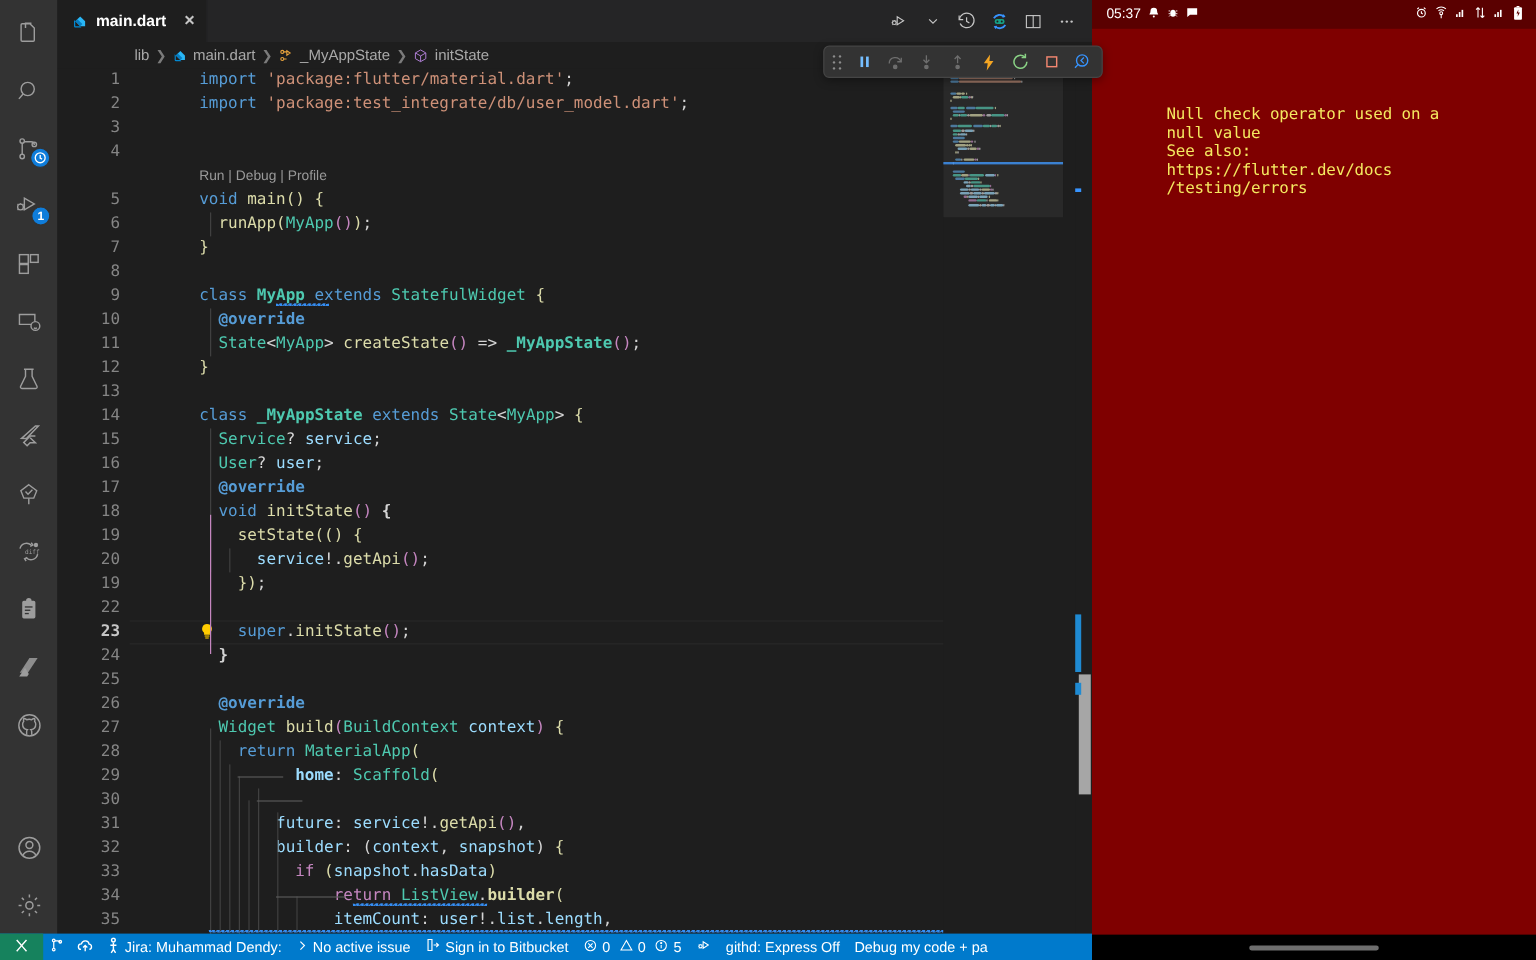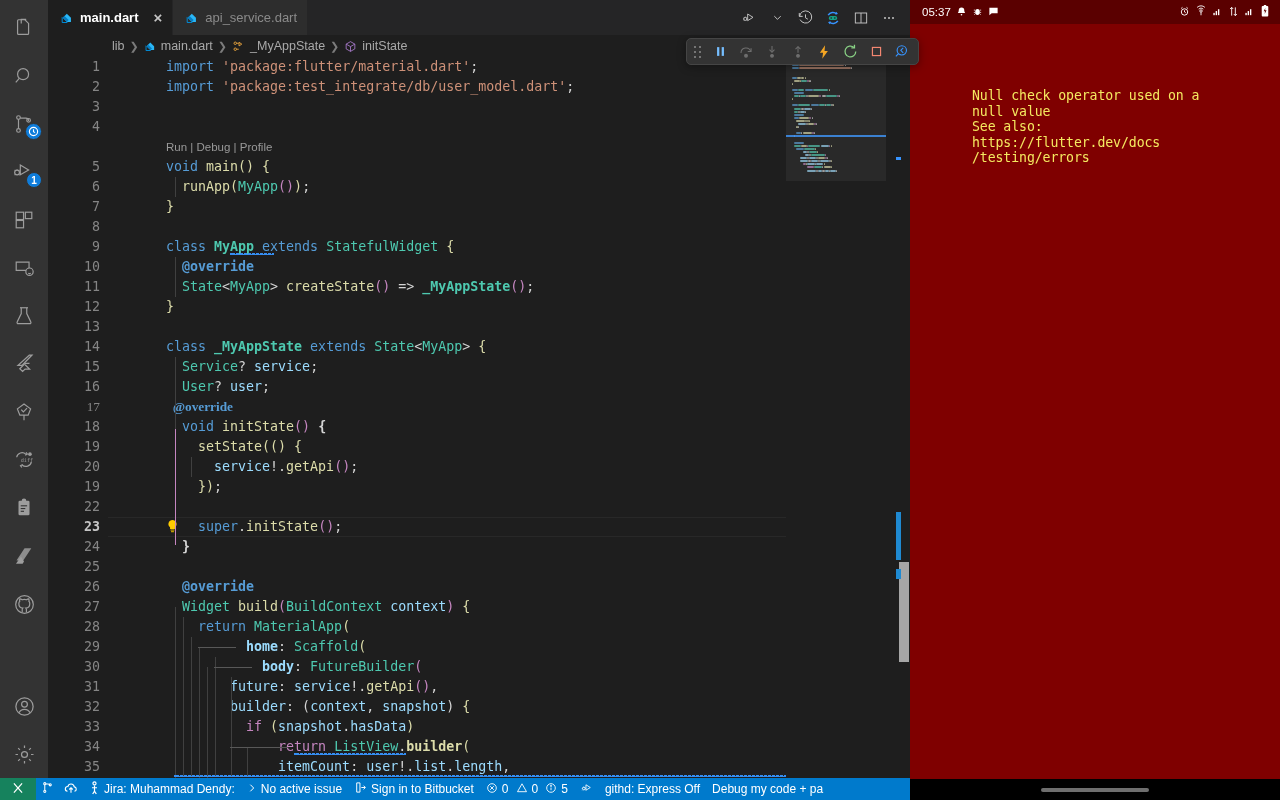--- a/index.html
+++ b/index.html
@@ -378,30 +378,20 @@
       <div class="tab active">
         <span class="dart-icon">
           <svg width="13" height="13" viewBox="0 0 24 24">
             <path d="M5 12.5L12.6 4.9l7.6 7.6v7.6h-7.6z" fill="#29b6f6"></path>
             <path d="M5 12.5l3.3-3.3 7.6 7.6-3.3 3.3z" fill="#0277bd" opacity=".9"></path>
             <path d="M3.1 10.6l1.9 1.9v7.6h7.6l1.9 1.9H5a1.9 1.9 0 0 1-1.9-1.9z" fill="#0288d1"></path>
           </svg>
         </span>
         <span>main.dart</span>
         <span class="close">×</span>
-      </div>
-      <div class="tab">
-        <span class="dart-icon">
-          <svg width="13" height="13" viewBox="0 0 24 24">
-            <path d="M5 12.5L12.6 4.9l7.6 7.6v7.6h-7.6z" fill="#29b6f6"></path>
-            <path d="M5 12.5l3.3-3.3 7.6 7.6-3.3 3.3z" fill="#0277bd" opacity=".9"></path>
-            <path d="M3.1 10.6l1.9 1.9v7.6h7.6l1.9 1.9H5a1.9 1.9 0 0 1-1.9-1.9z" fill="#0288d1"></path>
-          </svg>
-        </span>
-        <span>api_service.dart</span>
       </div>
 
       <div class="tabbar-actions">
         <div class="tb-btn">
           <svg width="16" height="16" viewBox="0 0 24 24" fill="none" stroke="#c5c5c5" stroke-width="1.4">
             <path d="M10 6l8 5-8 5z"></path>
               <circle cx="6.4" cy="13.4" r="2.3"></circle>
             <path d="M3.8 13.4h-.8M8.8 13.4h.6M6.4 10.8v-.7M4.5 11.3l-.5-.6M8.3 11.3l.5-.6M4.5 15.6l-.5.6M8.3 15.6l.5.6"></path>
           </svg>
         </div>
@@ -494,38 +484,38 @@
           <div class="row" style="position: absolute; top: 140px; left: 0px; right: 0px;"><span class="ln">7</span><span class="ltext"><span style="color: rgb(220, 220, 170);">}</span></span></div>
           <div class="row" style="position: absolute; top: 160px; left: 0px; right: 0px;"><span class="ln">8</span><span class="ltext"></span></div>
           <div class="row" style="position: absolute; top: 180px; left: 0px; right: 0px;"><span class="ln">9</span><span class="ltext"><span style="color: rgb(86, 156, 214);">class </span><span style="color: rgb(78, 201, 176); font-weight: 700;">MyApp</span><span style="color: rgb(86, 156, 214);"> extends </span><span style="color: rgb(78, 201, 176);">StatefulWidget</span><span style="color: rgb(212, 212, 212);"> </span><span style="color: rgb(220, 220, 170);">{</span></span></div>
           <div class="row" style="position: absolute; top: 200px; left: 0px; right: 12px;"><span class="ln">10</span><span class="ltext"><span style="color: rgb(86, 156, 214); font-weight: 700;">  @override</span></span></div>
           <div class="row" style="position: absolute; top: 220px; left: 0px; right: 0px;"><span class="ln">11</span><span class="ltext"><span style="color: rgb(78, 201, 176);">  State</span><span style="color: rgb(212, 212, 212);">&lt;</span><span style="color: rgb(78, 201, 176);">MyApp</span><span style="color: rgb(212, 212, 212);">&gt; </span><span style="color: rgb(220, 220, 170);">createState</span><span style="color: rgb(197, 134, 192);">()</span><span style="color: rgb(212, 212, 212);"> =&gt; </span><span style="color: rgb(78, 201, 176); font-weight: 700;">_MyAppState</span><span style="color: rgb(197, 134, 192);">()</span><span style="color: rgb(212, 212, 212);">;</span></span></div>
           <div class="row" style="position: absolute; top: 240px; left: 0px; right: 0px;"><span class="ln">12</span><span class="ltext"><span style="color: rgb(220, 220, 170);">}</span></span></div>
           <div class="row" style="position: absolute; top: 260px; left: 0px; right: 0px;"><span class="ln">13</span><span class="ltext"></span></div>
           <div class="row" style="position: absolute; top: 280px; left: 0px; right: 0px;"><span class="ln">14</span><span class="ltext"><span style="color: rgb(86, 156, 214);">class </span><span style="color: rgb(78, 201, 176); font-weight: 700;">_MyAppState</span><span style="color: rgb(86, 156, 214);"> extends </span><span style="color: rgb(78, 201, 176);">State</span><span style="color: rgb(212, 212, 212);">&lt;</span><span style="color: rgb(78, 201, 176);">MyApp</span><span style="color: rgb(212, 212, 212);">&gt; </span><span style="color: rgb(220, 220, 170);">{</span></span></div>
           <div class="row" style="position: absolute; top: 300px; left: 0px; right: 0px;"><span class="ln">15</span><span class="ltext"><span style="color: rgb(78, 201, 176);">  Service</span><span style="color: rgb(212, 212, 212);">? </span><span style="color: rgb(156, 220, 254);">service</span><span style="color: rgb(212, 212, 212);">;</span></span></div>
           <div class="row" style="position: absolute; top: 320px; left: 0px; right: 0px;"><span class="ln">16</span><span class="ltext"><span style="color: rgb(78, 201, 176);">  User</span><span style="color: rgb(212, 212, 212);">? </span><span style="color: rgb(156, 220, 254);">user</span><span style="color: rgb(212, 212, 212);">;</span></span></div>
-          <div class="row" style="position: absolute; top: 340px; left: 0px; right: 0px; font-family: Liberation Serif, serif;"><span class="ln">17</span><span class="ltext"><span style="color: rgb(86, 156, 214); font-weight: 700;">  @override</span></span></div>
+          <div class="row" style="position: absolute; top: 340px; left: 0px; right: 0px;"><span class="ln">17</span><span class="ltext"><span style="color: rgb(86, 156, 214); font-weight: 700;">  @override</span></span></div>
           <div class="row" style="position: absolute; top: 360px; left: 0px; right: 0px;"><span class="ln">18</span><span class="ltext"><span style="color: rgb(86, 156, 214);">  void </span><span style="color: rgb(220, 220, 170);">initState</span><span style="color: rgb(197, 134, 192);">()</span><span style="color: rgb(212, 212, 212);"> </span><span style="color: rgb(212, 212, 212); font-weight: 700;">{</span></span></div>
           <div class="row" style="position: absolute; top: 380px; left: 0px; right: 0px;"><span class="ln">19</span><span class="ltext"><span style="color: rgb(220, 220, 170);">    setState</span><span style="color: rgb(220, 220, 170);">((</span><span style="color: rgb(220, 220, 170);">) </span><span style="color: rgb(220, 220, 170);">{</span></span></div>
           <div class="row" style="position: absolute; top: 400px; left: 0px; right: 0px;"><span class="ln">20</span><span class="ltext"><span style="color: rgb(156, 220, 254);">      service</span><span style="color: rgb(212, 212, 212);">!.</span><span style="color: rgb(220, 220, 170);">getApi</span><span style="color: rgb(197, 134, 192);">()</span><span style="color: rgb(212, 212, 212);">;</span></span></div>
           <div class="row" style="position: absolute; top: 420px; left: 0px; right: 0px;"><span class="ln">19</span><span class="ltext"><span style="color: rgb(220, 220, 170);">    }</span><span style="color: rgb(220, 220, 170);">)</span><span style="color: rgb(212, 212, 212);">;</span></span></div>
           <div class="row" style="position: absolute; top: 440px; left: 0px; right: 0px;"><span class="ln">22</span><span class="ltext"></span></div>
           <div class="row current" style="position: absolute; top: 460px; left: 0px; right: 0px;"><div class="row-bg"></div><span class="ln cur">23</span><span class="glyph-bulb" style="left: 118px;"><svg width="13" height="15" viewBox="0 0 16 18">
                 <path d="M8 1a5 5 0 0 0-3 9v2h6v-2a5 5 0 0 0-3-9z" fill="#ffcc00"></path>
                 <rect x="5.6" y="12.6" width="4.8" height="1.5" fill="#c8a200"></rect>
                 <rect x="6.2" y="14.6" width="3.6" height="1.5" fill="#c8a200"></rect>
               </svg></span><span class="ltext"><span style="color: rgb(86, 156, 214);">    super</span><span style="color: rgb(212, 212, 212);">.</span><span style="color: rgb(220, 220, 170);">initState</span><span style="color: rgb(197, 134, 192);">()</span><span style="color: rgb(212, 212, 212);">;</span></span></div>
           <div class="row" style="position: absolute; top: 480px; left: 0px; right: 0px;"><span class="ln">24</span><span class="ltext"><span style="color: rgb(212, 212, 212); font-weight: 700;">  }</span></span></div>
           <div class="row" style="position: absolute; top: 500px; left: 0px; right: 0px;"><span class="ln">25</span><span class="ltext"></span></div>
           <div class="row" style="position: absolute; top: 520px; left: 0px; right: 0px;"><span class="ln">26</span><span class="ltext"><span style="color: rgb(86, 156, 214); font-weight: 700;">  @override</span></span></div>
           <div class="row" style="position: absolute; top: 540px; left: 0px; right: 0px;"><span class="ln">27</span><span class="ltext"><span style="color: rgb(78, 201, 176);">  Widget </span><span style="color: rgb(220, 220, 170);">build</span><span style="color: rgb(197, 134, 192);">(</span><span style="color: rgb(78, 201, 176);">BuildContext</span><span style="color: rgb(156, 220, 254);"> context</span><span style="color: rgb(197, 134, 192);">)</span><span style="color: rgb(212, 212, 212);"> </span><span style="color: rgb(220, 220, 170);">{</span></span></div>
           <div class="row" style="position: absolute; top: 560px; left: 0px; right: 0px;"><span class="ln">28</span><span class="ltext"><span style="color: rgb(86, 156, 214);">    return </span><span style="color: rgb(78, 201, 176);">MaterialApp</span><span style="color: rgb(220, 220, 170);">(</span></span></div>
           <div class="row" style="position: absolute; top: 580px; left: 0px; right: 0px;"><span class="ln">29</span><span class="ltext"><span style="color: rgb(156, 220, 254); font-weight: 700;">          home</span><span style="color: rgb(212, 212, 212);">: </span><span style="color: rgb(78, 201, 176);">Scaffold</span><span style="color: rgb(220, 220, 170);">(</span></span></div>
-          <div class="row" style="position: absolute; top: 600px; left: 0px; right: 0px;"><span class="ln">30</span><span class="ltext"><span style="color: rgb(156, 220, 254); font-weight: 700;">            body</span><span style="color: rgb(212, 212, 212);">: </span><span style="color: rgb(78, 201, 176);">FutureBuilder</span><span style="color: rgb(197, 134, 192);">(</span></span></div>
+          <div class="row" style="position: absolute; top: 600px; left: 0px; right: 0px;"><span class="ln">30</span></div>
           <div class="row" style="position: absolute; top: 620px; left: 0px; right: 0px;"><span class="ln">31</span><span class="ltext"><span style="color: rgb(156, 220, 254);">        future</span><span style="color: rgb(212, 212, 212);">: </span><span style="color: rgb(156, 220, 254);">service</span><span style="color: rgb(212, 212, 212);">!.</span><span style="color: rgb(220, 220, 170);">getApi</span><span style="color: rgb(197, 134, 192);">()</span><span style="color: rgb(212, 212, 212);">,</span></span></div>
           <div class="row" style="position: absolute; top: 640px; left: 0px; right: 0px;"><span class="ln">32</span><span class="ltext"><span style="color: rgb(156, 220, 254);">        builder</span><span style="color: rgb(212, 212, 212);">: (</span><span style="color: rgb(156, 220, 254);">context</span><span style="color: rgb(212, 212, 212);">, </span><span style="color: rgb(156, 220, 254);">snapshot</span><span style="color: rgb(212, 212, 212);">) </span><span style="color: rgb(220, 220, 170);">{</span></span></div>
           <div class="row" style="position: absolute; top: 660px; left: 0px; right: 0px;"><span class="ln">33</span><span class="ltext"><span style="color: rgb(197, 134, 192);">          if </span><span style="color: rgb(220, 220, 170);">(</span><span style="color: rgb(156, 220, 254);">snapshot</span><span style="color: rgb(212, 212, 212);">.</span><span style="color: rgb(156, 220, 254);">hasData</span><span style="color: rgb(220, 220, 170);">)</span></span></div>
           <div class="row" style="position: absolute; top: 680px; left: 0px; right: 0px;"><span class="ln">34</span><span class="ltext"><span style="color: rgb(197, 134, 192);">              return </span><span style="color: rgb(78, 201, 176);">ListView</span><span style="color: rgb(212, 212, 212);">.</span><span style="color: rgb(220, 220, 170); font-weight: 700;">builder</span><span style="color: rgb(220, 220, 170);">(</span></span></div>
           <div class="row" style="position: absolute; top: 700px; left: 0px; right: 0px;"><span class="ln">35</span><span class="ltext"><span style="color: rgb(156, 220, 254);">              itemCount</span><span style="color: rgb(212, 212, 212);">: </span><span style="color: rgb(156, 220, 254);">user</span><span style="color: rgb(212, 212, 212);">!.</span><span style="color: rgb(156, 220, 254);">list</span><span style="color: rgb(212, 212, 212);">.</span><span style="color: rgb(156, 220, 254);">length</span><span style="color: rgb(212, 212, 212);">,</span></span></div>
         </div>
       <div class="guides" id="guides">
           <div class="vguide" style="left: 126.52px; top: 120px; height: 20px;"></div>
           <div class="vguide" style="left: 126.52px; top: 200px; height: 40px;"></div>
           <div class="vguide" style="left: 126.52px; top: 300px; height: 120px;"></div>

